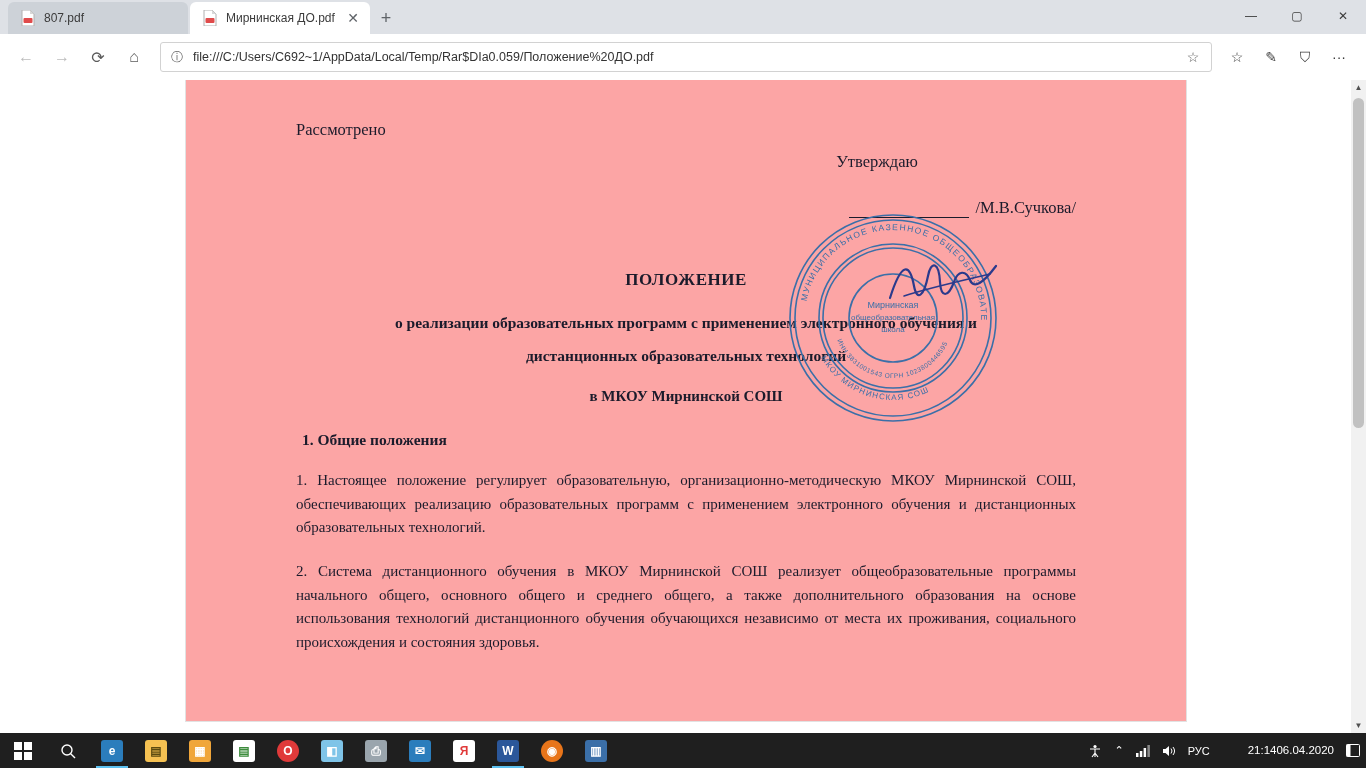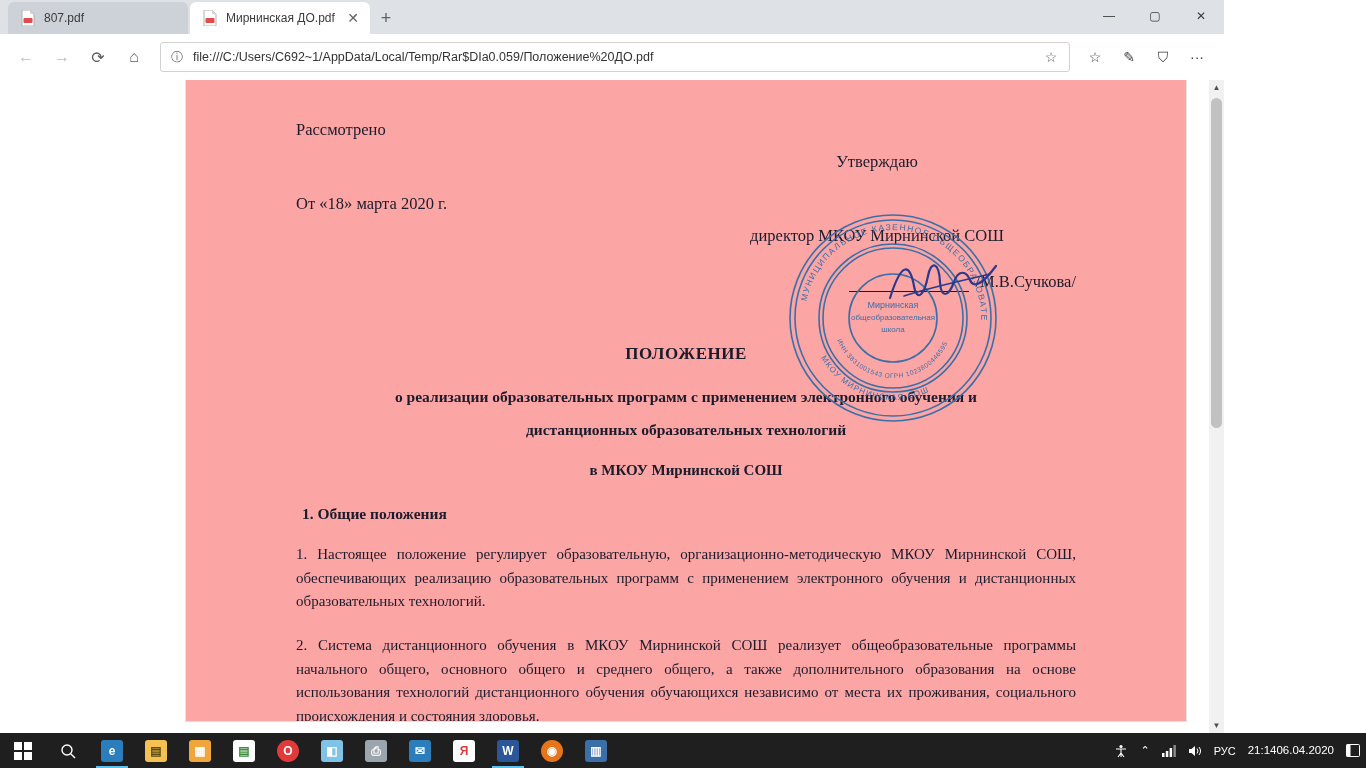--- a/index.html
+++ b/index.html
@@ -7,21 +7,21 @@
     margin: 0; padding: 0;
     width: 1366px; height: 768px;
     overflow: hidden;
     font-family: "Liberation Sans", sans-serif;
     background: #ffffff;
   }
 
   
   #browser {
     position: absolute; left: 0; top: 0;
-    width: 1224px; height: 733px;
+    width: 1366px; height: 733px;
     background: #dee1e6;
   }
   .tabstrip {
     position: relative;
     height: 34px;
     background: #dee1e6;
     display: flex;
     align-items: flex-end;
     padding-left: 8px;
   }
@@ -287,20 +287,21 @@
     padding: 0 6px;
     display: flex;
     align-items: center;
     height: 35px;
   }
   .clock {
     text-align: center;
     line-height: 1.25;
     font-size: 11.5px;
     padding-right: 10px;
+    margin-left: 26px;
   }
   .icon-sq {
     width: 22px; height: 22px;
     border-radius: 3px;
     display: flex; align-items: center; justify-content: center;
     font-size: 12px; font-weight: bold; color: #fff;
   }
 </style>
 </head>
 <body>
@@ -362,24 +363,20 @@
 
     <div class="page">
       <div class="doc">
 
         <div class="hdr-row">
           <div class="hdr-left">Рассмотрено</div>
           <div class="hdr-right">Утверждаю</div>
         </div>
 
 
-        <div class="hdr-row">
-          <div class="hdr-left">От «18» марта 2020 г.</div>
-          <div class="hdr-right">директор МКОУ Мирнинской СОШ</div>
-        </div>
 
         <div class="approve-line">
           <span class="sig-underline"></span>
           <span>/М.В.Сучкова/</span>
         </div>
 
         <div class="title-main">ПОЛОЖЕНИЕ</div>
         <div class="title-sub">о реализации образовательных программ с применением электронного обучения и</div>
         <div class="title-sub" style="margin-top:11px">дистанционных образовательных технологий</div>
         <div class="title-sub2">в МКОУ Мирнинской СОШ</div>

